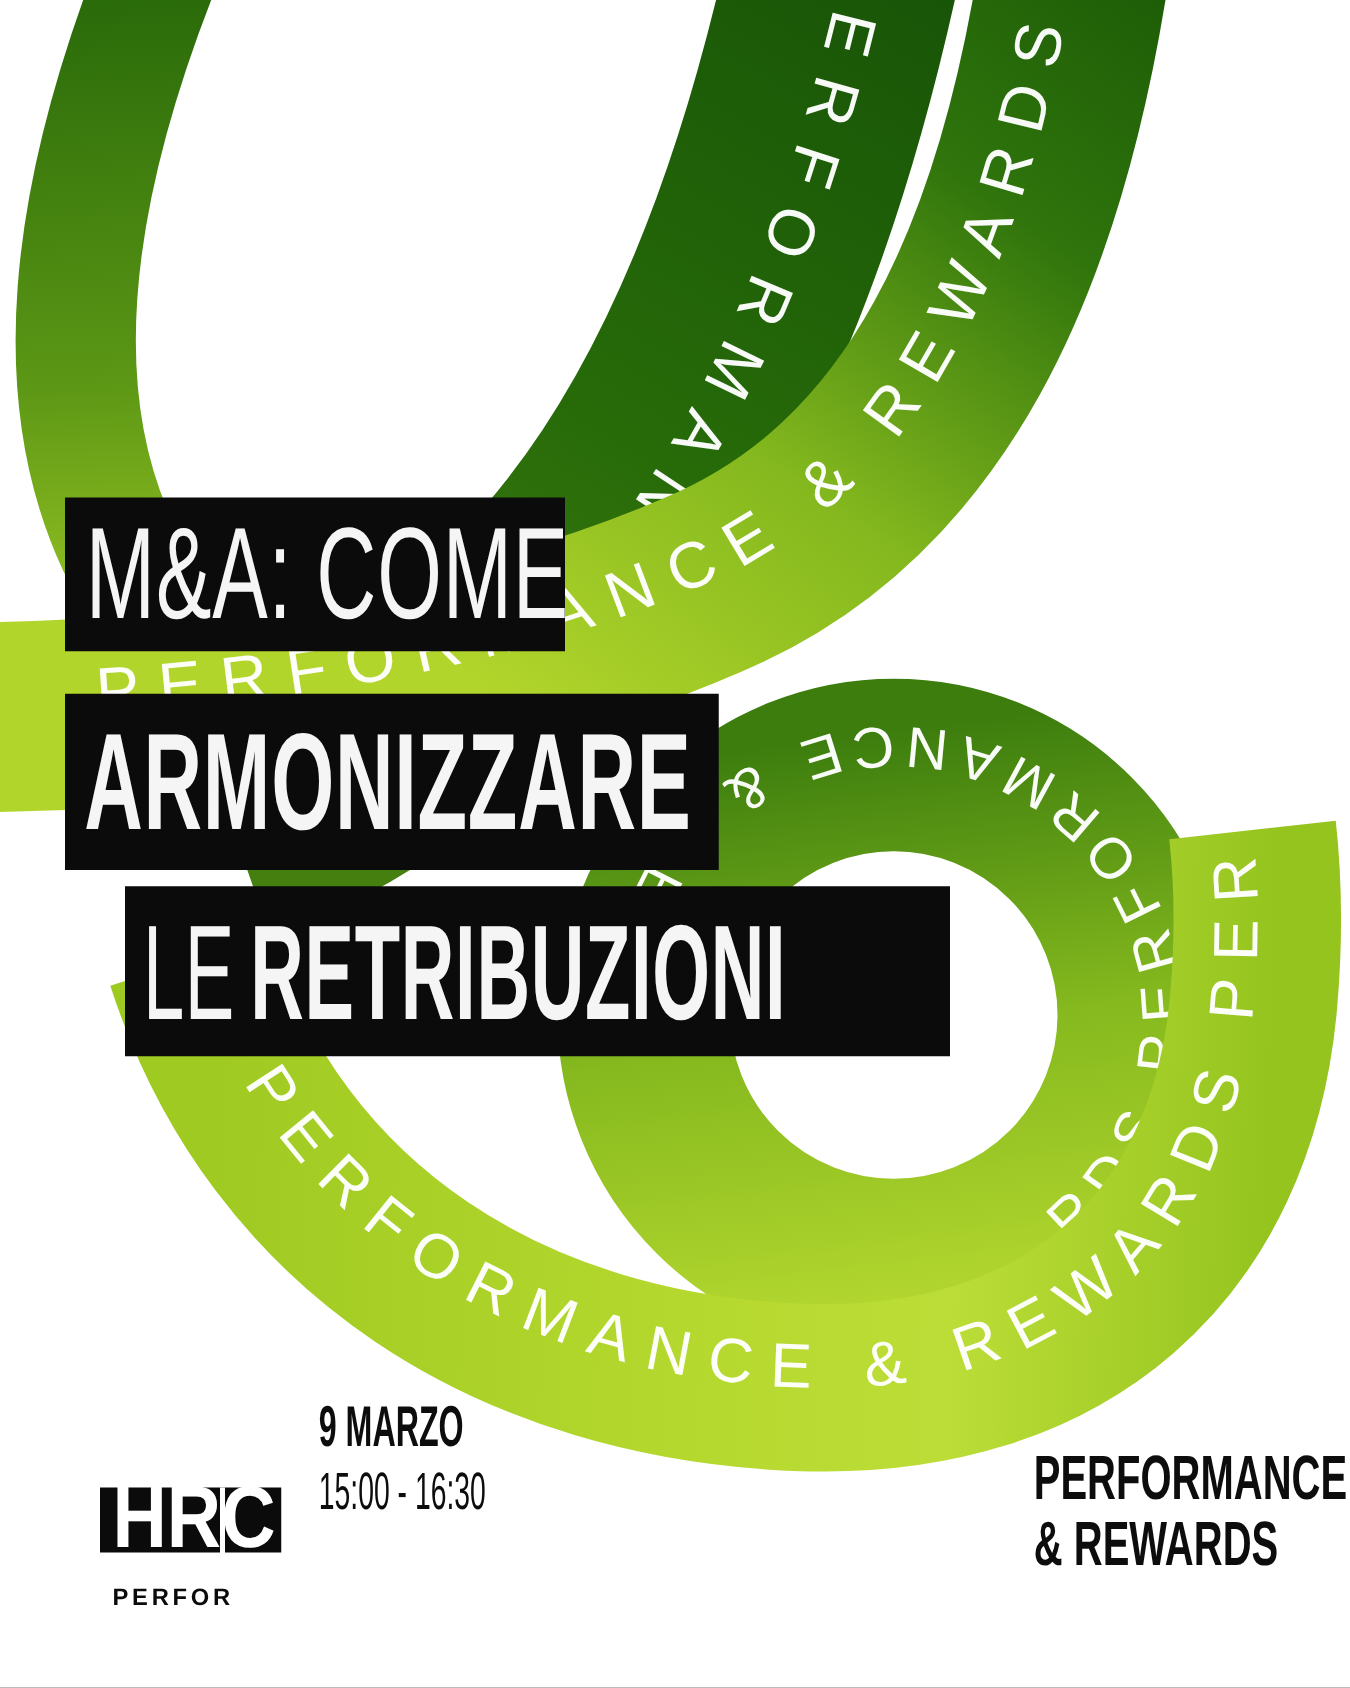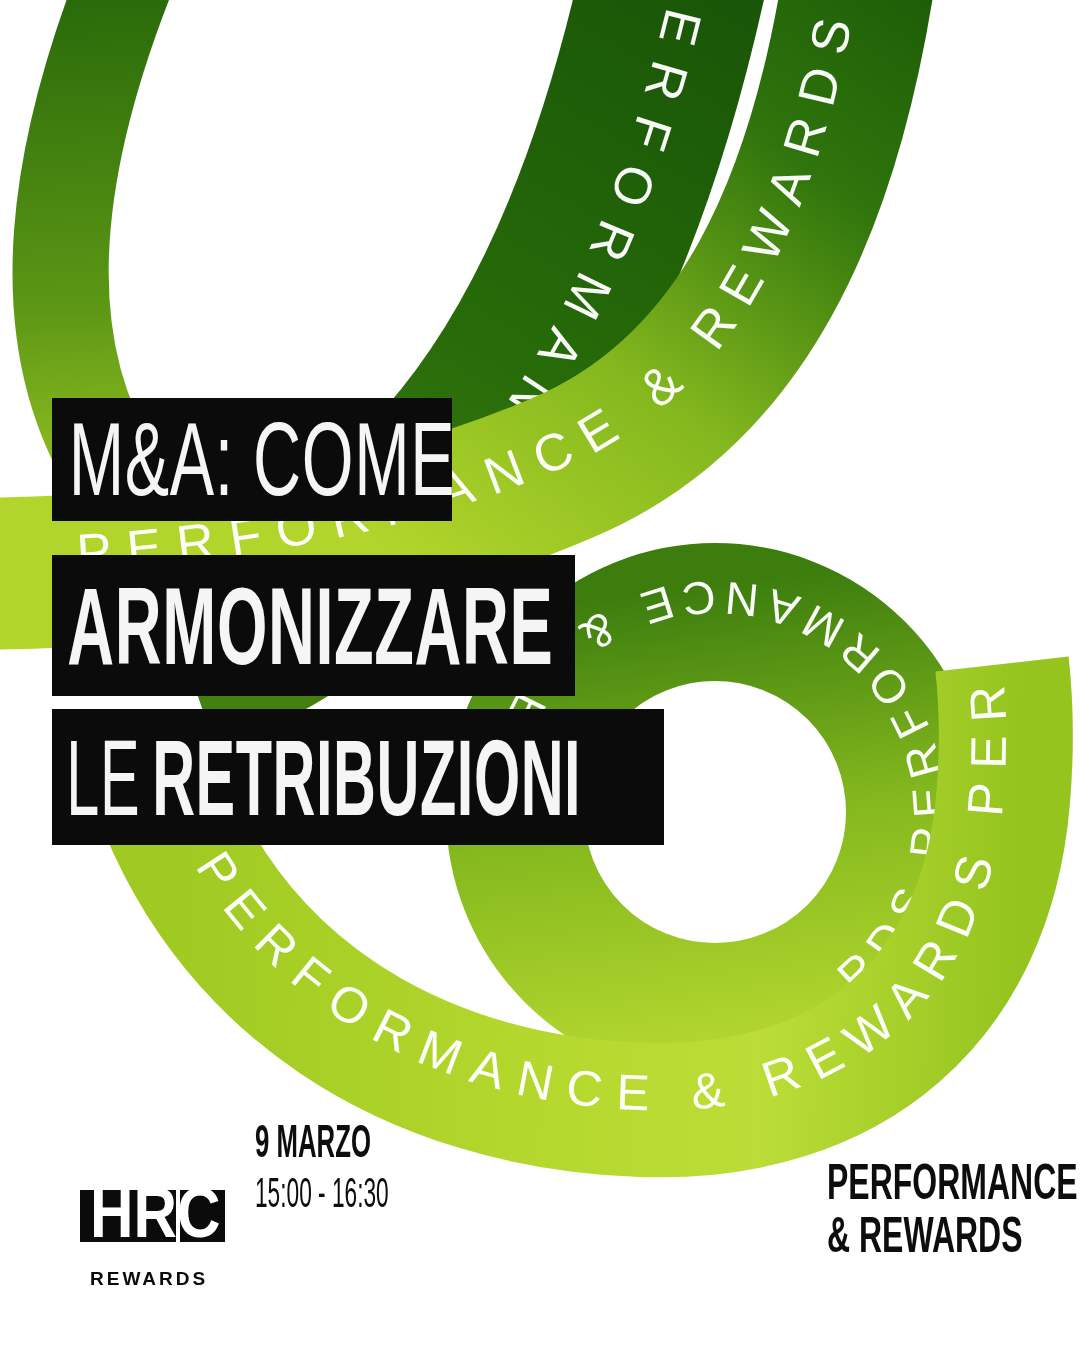--- a/index.html
+++ b/index.html
@@ -27,21 +27,21 @@
   .headline-box .squeeze{
     display:inline-block;
     transform-origin:left center;
     padding-left:26px;
     letter-spacing:1px;
   }
   .hl1{top:398px;width:400px;height:123px;font-size:104px;font-weight:400;}
   .hl1 .squeeze{transform:scaleX(0.64);}
   .hl2{top:555px;width:523px;height:141px;font-size:110px;font-weight:700;}
   .hl2 .squeeze{transform:scaleX(0.59);}
-  .hl3{top:709px;width:612px;height:136px;font-size:108px;font-weight:700;}
+  .hl3{top:709px;width:660px;height:136px;font-size:108px;font-weight:700;margin-left:48px;}
   .hl3 .squeeze{transform:scaleX(0.55);}
   .hl3 .light{font-weight:400;margin-right:22px;}
 
   .hrc-logo{
     position:absolute;left:80px;top:1190px;width:145px;height:52px;
     background:#0b0b0b;
   }
   .hrc-slit{
     position:absolute;left:96px;top:0;width:4px;height:73px;background:#ffffff;
   }
@@ -143,21 +143,21 @@
     <span class="squeeze">ARMONIZZARE</span>
   </div>
   <div class="headline-box hl3">
     <span class="squeeze"><span class="light">LE</span><span>RETRIBUZIONI</span></span>
   </div>
 
   <div class="hrc-logo">
     <div class="hrc-slit"></div>
     <div class="hrc-word">HRC</div>
   </div>
-  <div class="square-label">REWARDS</div>
+  <div class="square-label">PERFOR</div>
 
   <div class="date-block">
     <div class="date-line">9 MARZO</div>
     <div class="time-line">15:00 - 16:30</div>
   </div>
 
   <div class="program-block">
     <div class="program-line">PERFORMANCE</div>
     <div class="program-line">&amp; REWARDS</div>
   </div>

